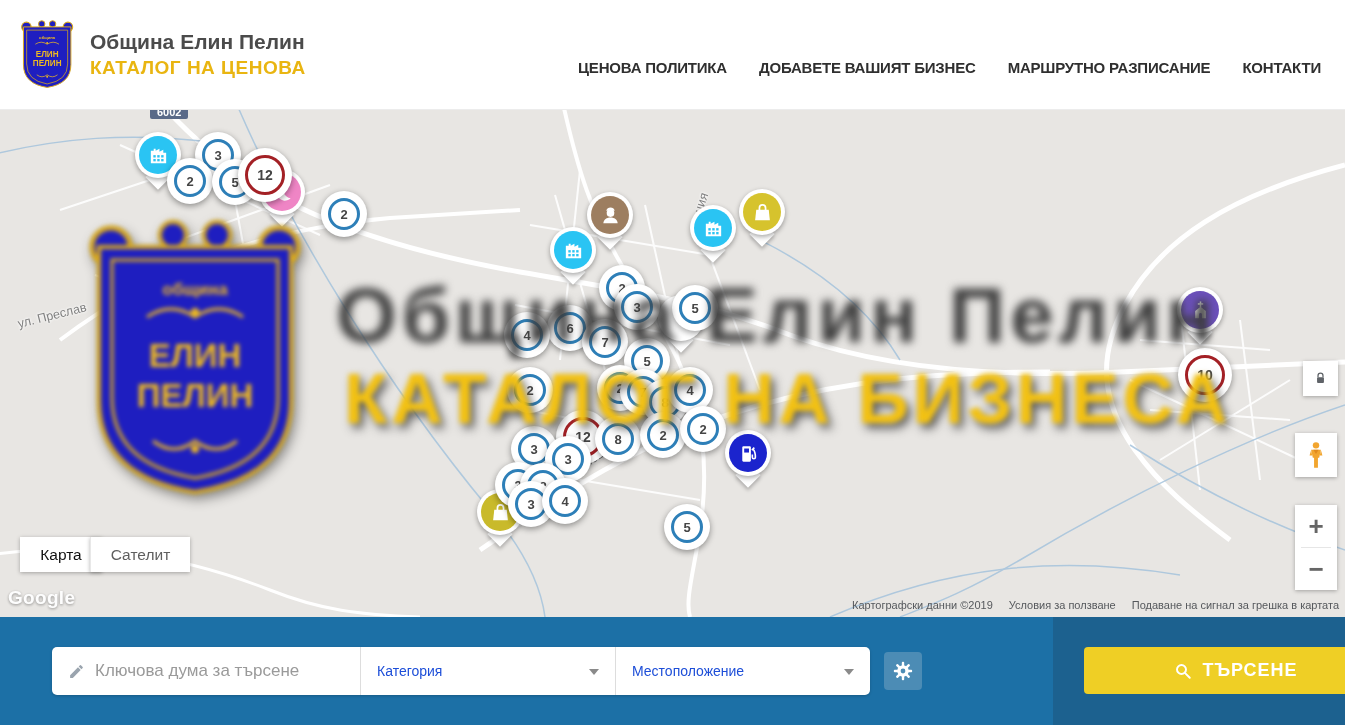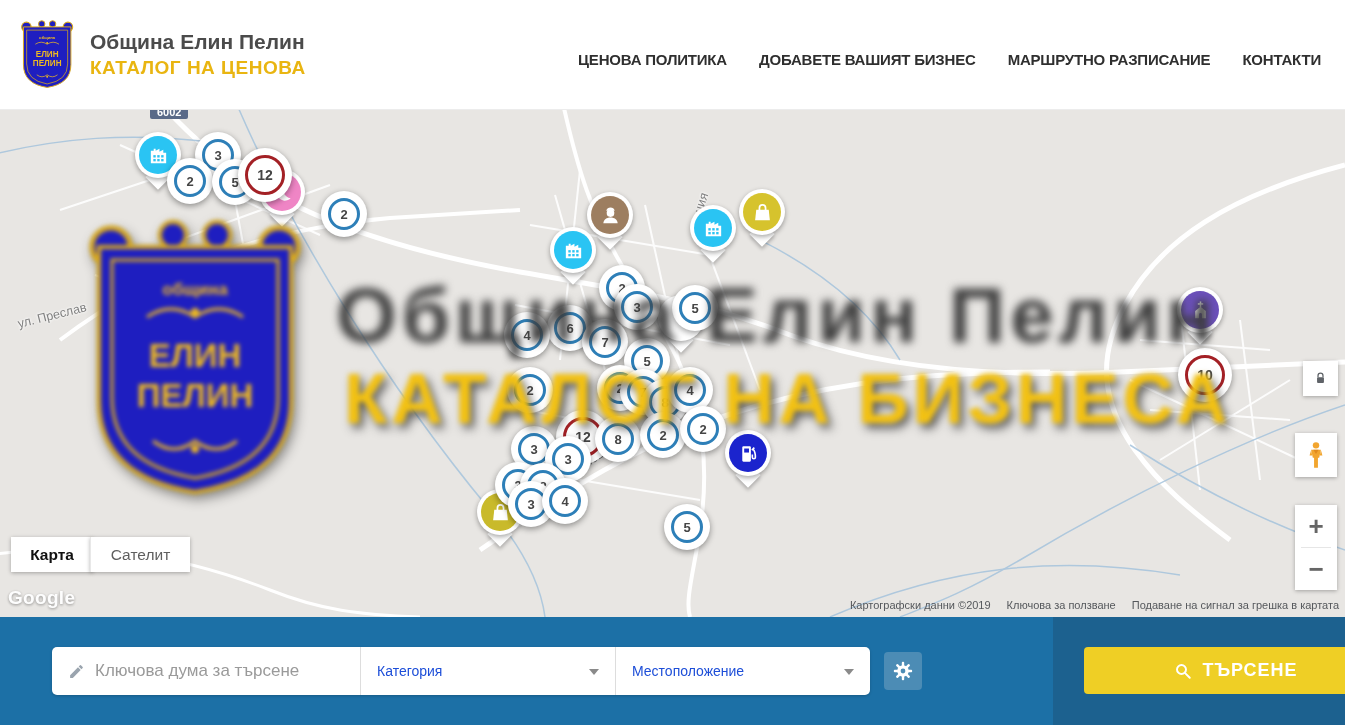--- a/index.html
+++ b/index.html
@@ -5,21 +5,21 @@
   * { box-sizing: border-box; margin: 0; padding: 0; }
   html,body { width:1345px; height:725px; overflow:hidden; font-family:"Liberation Sans",sans-serif; background:#fff; }
 
   
   .header { position:relative; width:100%; height:110px; background:#ffffff; border-bottom:1px solid #ececec; z-index:200; }
   .brand { display:flex; align-items:center; gap:14px; height:100%; padding-left:20px; }
   .crest-small { position:relative; width:56px; height:72px; }
   .crest-small svg { transform:scale(0.247); transform-origin:top left; }
   .brand-title { font-size:21px; font-weight:700; color:#4b4b4b; }
   .brand-subtitle { font-size:19px; font-weight:700; color:#e9b511; letter-spacing:.5px; margin-top:3px; }
-  .nav { position:absolute; right:24px; top:4px; height:110px; display:flex; align-items:center; gap:32px; }
+  .nav { position:absolute; right:24px; top:12px; height:110px; display:flex; align-items:center; gap:32px; }
   .nav-item { font-size:15px; font-weight:700; color:#2f2f2f; letter-spacing:-0.2px; cursor:pointer; white-space:nowrap; }
 
   
   .map { position:relative; width:100%; height:507px; background:#e8e6e3; overflow:hidden; }
   .roads { position:absolute; left:0; top:0; z-index:0; }
 
   .street-label { position:absolute; z-index:2; color:#808080; font-size:12.5px; white-space:nowrap;
                   text-shadow:0 0 3px #fff,0 0 3px #fff; transform-origin:left center; }
   .street-label.shield { background:#5a6a88; color:#fff; font-size:11px; font-weight:700; padding:1px 7px;
                          border-radius:2px; text-shadow:none; }
@@ -46,21 +46,21 @@
               filter:blur(2.2px) drop-shadow(3px 5px 6px rgba(0,0,0,.45)); }
   .wm-line1 { position:absolute; left:336px; top:160px; z-index:40; pointer-events:none; white-space:nowrap;
               font-size:78px; font-weight:700; letter-spacing:5px; color:#3c3c3c; filter:blur(4.5px); }
   .wm-line2 { position:absolute; left:344px; top:248px; z-index:40; pointer-events:none; white-space:nowrap;
               font-size:71px; font-weight:700; letter-spacing:4px; color:#f2c113; filter:blur(2.6px);
               text-shadow:4px 5px 9px rgba(50,50,50,.85); }
 
   
   .mapctl { position:absolute; z-index:60; background:#fff; box-shadow:0 1px 4px rgba(0,0,0,.3); cursor:pointer; }
   .maptype { top:427px; height:35px; display:flex; align-items:center; justify-content:center; font-size:15.5px; }
-  .maptype.map-btn { left:11px; width:82px; font-weight:700; color:#111; }
+  .maptype.map-btn { left:20px; width:82px; font-weight:400; color:#111; }
   .maptype.sat-btn { left:90px; width:100px; color:#5f5f5f; border-left:1px solid #e8e8e8; }
   .google-logo { position:absolute; left:8px; top:477px; z-index:60; color:#fff; font-size:19px; font-weight:600;
                  letter-spacing:.3px; text-shadow:0 1px 3px rgba(0,0,0,.4); opacity:.95; }
   .attribution { position:absolute; right:6px; top:489px; z-index:60; display:flex; gap:16px; font-size:11px; color:#55585c; }
   .attribution span { white-space:nowrap; }
   .lock-btn { left:1303px; top:251px; width:35px; height:35px; display:flex; align-items:center; justify-content:center; }
   .lock-btn svg { width:15px; height:15px; }
   .pegman-btn { left:1295px; top:323px; width:42px; height:44px; display:flex; align-items:center; justify-content:center; }
   .pegman-btn svg { width:26px; height:30px; }
   .zoombox { left:1295px; top:395px; width:42px; height:85px; display:flex; flex-direction:column; }
@@ -412,21 +412,21 @@
   </svg>
 </div>
   <div class="wm-line1">Община Елин Пелин</div>
   <div class="wm-line2">КАТАЛОГ НА БИЗНЕСА</div>
 
   <div class="mapctl maptype map-btn">Карта</div>
   <div class="mapctl maptype sat-btn">Сателит</div>
   <div class="google-logo">Google</div>
   <div class="attribution" id="attribution">
       <span>Картографски данни ©2019</span>
-      <span>Ключова за ползване</span>
+      <span>Условия за ползване</span>
       <span>Подаване на сигнал за грешка в картата</span>
     </div>
 
   <div class="mapctl lock-btn">
     <svg viewBox="0 0 24 24">
       <path fill="none" stroke="#5f6368" stroke-width="2" d="M8 10V7.5a4 4 0 0 1 8 0V10"></path>
       <rect x="6.5" y="10" width="11" height="9" rx="1.5" fill="#5f6368"></rect>
     </svg>
   </div>
   <div class="mapctl pegman-btn">

